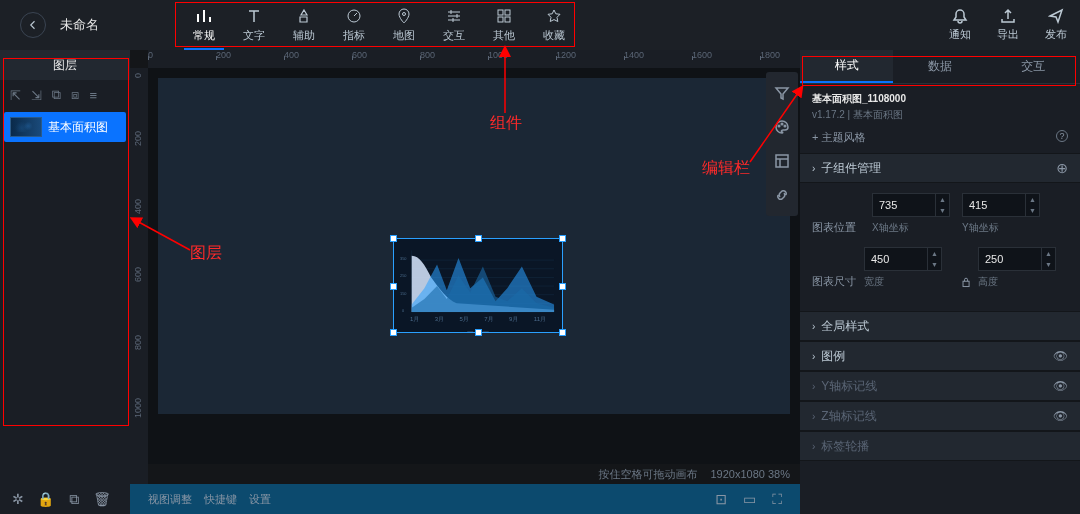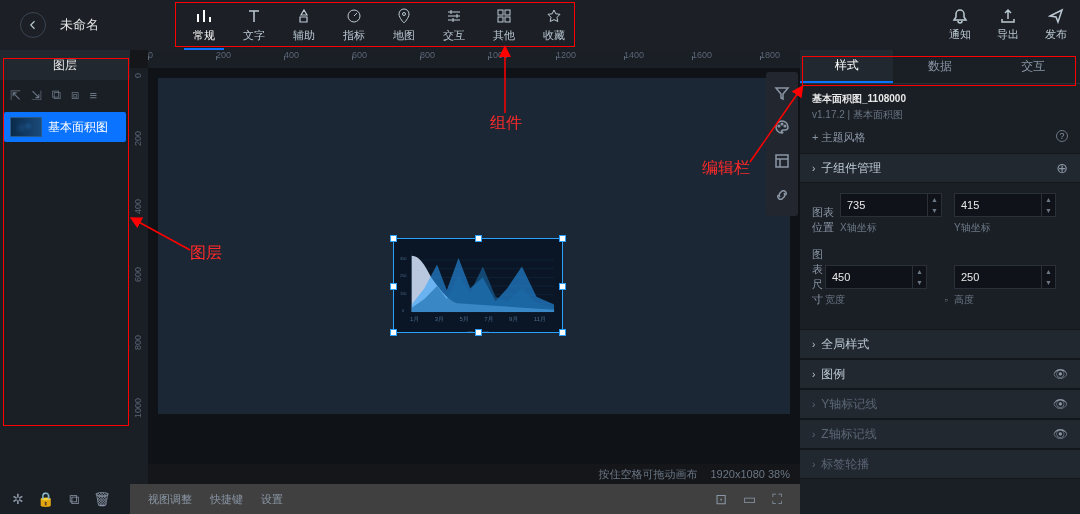--- a/index.html
+++ b/index.html
@@ -72,35 +72,35 @@
 
 .section-header { height: 30px; background: #222830; display: flex; align-items: center; padding: 0 12px; font-size: 12px; color: #bcc9d4; cursor: pointer; border-top:1px solid #13161a; border-bottom:1px solid #13161a; }
 .section-header .chev { margin-right: 6px; font-size: 10px; }
 .section-header .plus { margin-left: auto; color: #8a96a5; font-size: 14px; }
 .section-header .eye { margin-left: auto; color: #8a96a5; }
 .section-header.dim { color: #5a6575; }
 
 .section-body { padding: 10px 12px; font-size: 11px; }
 .row { display: flex; align-items: flex-end; margin-bottom: 12px; }
 .row-label { width: 60px; color: #8a96a5; }
-.num-input { width: 88px; height: 24px; background: #0f1319; border: 1px solid #2a3038; color: #e8e8e8; padding: 0 6px; font-size: 11px; }
+.num-input { width: 64px; height: 24px; background: #0f1319; border: 1px solid #2a3038; color: #e8e8e8; padding: 0 6px; font-size: 11px; }
 .spinners { width: 14px; height: 24px; background: #0f1319; border: 1px solid #2a3038; border-left: none; display: flex; flex-direction: column; }
 .spinners b { flex:1; display:flex; align-items:center; justify-content:center; font-size:7px; color:#6b7785; cursor:pointer; }
 .num-group { display: flex; flex-direction: column; margin-right: 12px; }
 .num-wrap { display:flex; }
 .sub-label { font-size: 10px; color: #6b7785; margin-top: 4px; }
 .lock-icon { width: 14px; height: 14px; color: #8a96a5; margin: 0 6px; margin-top:5px; }
 .checkbox { width: 14px; height: 14px; border: 1px solid #3a4452; background: #0f1319; cursor: pointer; }
 
 .sec-title { height: 28px; display:flex; align-items:center; padding:0 12px; font-size:12px; color:#bcc9d4; border-top:1px solid #2a3038; }
 
 
 .bottom-left { position: absolute; left: 0; bottom: 0; width: 130px; height: 30px; background: #1a1e25; display: flex; align-items: center; gap: 14px; padding-left: 12px; color: #8a96a5; }
 .bottom-left span { cursor: pointer; font-size: 14px; }
-.bottom-mid { position: absolute; left: 130px; right: 280px; bottom: 0; height: 30px; background: #404040; display: flex; align-items: center; gap: 18px; padding: 0 18px; color: #8a96a5; font-size: 11px; }
+.bottom-mid { position: absolute; left: 130px; right: 280px; bottom: 0; height: 30px; background: #0c4a6e; display: flex; align-items: center; gap: 12px; padding: 0 18px; color: #8a96a5; font-size: 11px; }
 .bottom-mid .link { cursor: pointer; }
 .bottom-mid .right-icons { margin-left: auto; display: flex; gap: 16px; font-size: 14px; }
 
 
 .anno-box { position: absolute; border: 1px solid #ff0000; pointer-events: none; }
 .anno-label { position: absolute; color: #ff2a2a; font-size: 16px; font-weight: normal; pointer-events: none; }
 .anno-arrow { position: absolute; pointer-events: none; }
 .anno-arrow svg { overflow: visible; }
 </style>
 </head>

